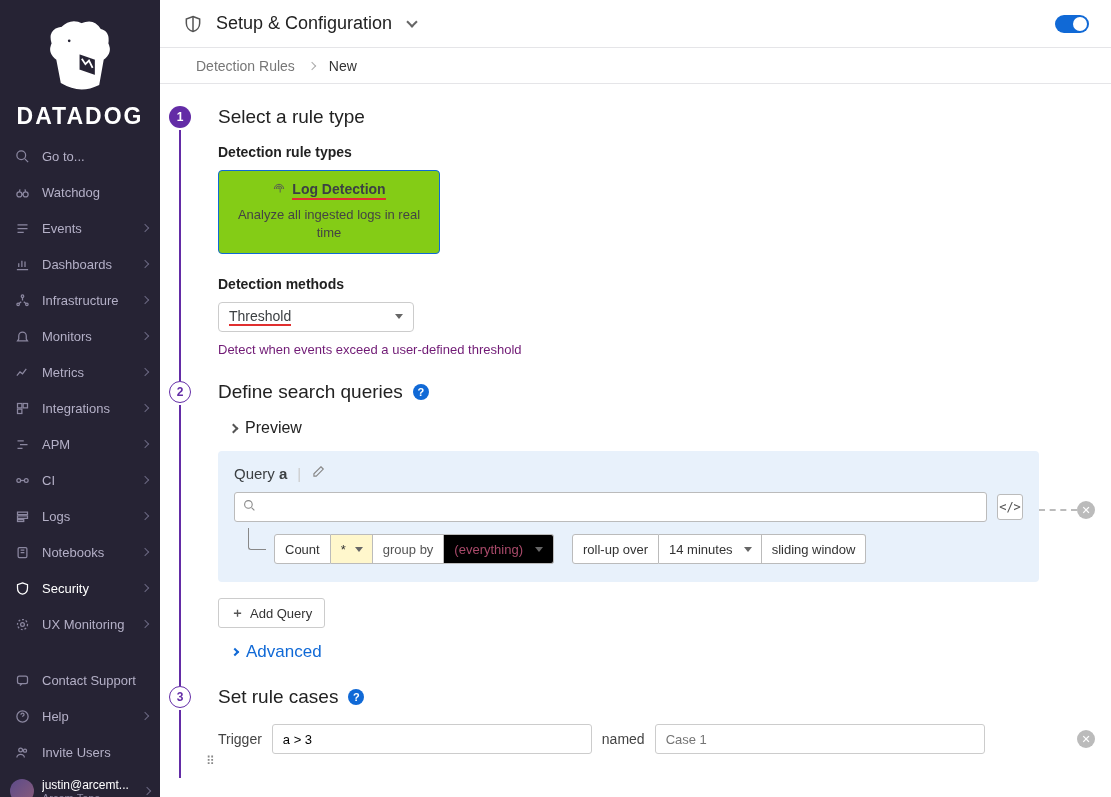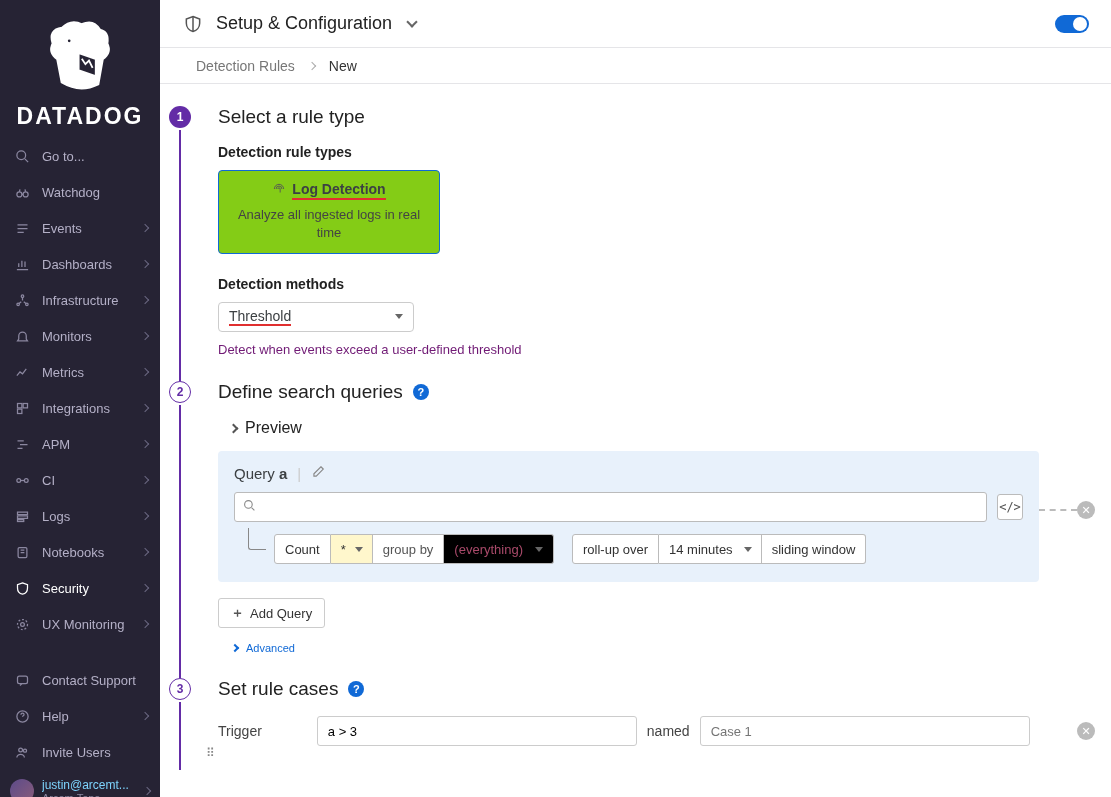--- a/index.html
+++ b/index.html
@@ -15,21 +15,21 @@
 .nav-item { display: flex; align-items: center; padding: 8px 12px; cursor: pointer; font-size: 13px; position: relative; }
 .nav-item .nav-icon { width: 20px; height: 20px; display: inline-flex; align-items: center; justify-content: center; margin-right: 10px; flex-shrink: 0; }
 .nav-item .nav-label { flex: 1; white-space: nowrap; overflow: hidden; text-overflow: ellipsis; }
 .nav-item .chev { width: 6px; height: 6px; border-right: 1px solid #6b6882; border-top: 1px solid #6b6882; transform: rotate(45deg); flex-shrink: 0; }
 .nav-item.active { color: #fff; }
 .nav-item.active .nav-icon svg { stroke: #fff; }
 .nav-sep { height: 20px; }
 .user-row { display: flex; align-items: center; padding: 8px 10px; gap: 8px; }
 .user-row .avatar { width: 24px; height: 24px; border-radius: 50%; background: linear-gradient(135deg,#5c4b8a,#8a5c7a); flex-shrink: 0; }
 .user-row .u-block { flex: 1; overflow: hidden; }
-.user-row .u-name { font-size: 12px; color: #7dd3fc; white-space: nowrap; overflow: hidden; text-overflow: ellipsis; }
+.user-row .u-name { font-size: 12px; color: #ffffff; white-space: nowrap; overflow: hidden; text-overflow: ellipsis; }
 .user-row .u-org { font-size: 11px; color: #8b87a0; }
 .user-row .chev { width: 6px; height: 6px; border-right: 1px solid #6b6882; border-top: 1px solid #6b6882; transform: rotate(45deg); }
 
 
 .main { flex: 1; display: flex; flex-direction: column; overflow: hidden; }
 .topbar { height: 48px; border-bottom: 1px solid #e5e5e8; display: flex; align-items: center; padding: 0 22px; gap: 12px; }
 .topbar .title { font-size: 18px; font-weight: 500; color: #222; }
 .topbar .tb-icon { width: 22px; height: 22px; display: inline-flex; align-items: center; justify-content: center; }
 .topbar .caret { width: 8px; height: 8px; border-right: 2px solid #666; border-bottom: 2px solid #666; transform: rotate(45deg); margin-top: -4px; margin-left: 4px; }
 .toggle { margin-left: auto; width: 34px; height: 18px; background: #1069d6; border-radius: 10px; position: relative; }
@@ -86,28 +86,28 @@
 .chip.rollup { border-radius: 3px 0 0 3px; }
 .chip.time { border-left: none; position: relative; padding-right: 28px; }
 .chip.time::after { content: ""; position: absolute; right: 9px; top: 12px; border-left: 4px solid transparent; border-right: 4px solid transparent; border-top: 5px solid #666; }
 .chip.window { border-left: none; border-radius: 0 3px 3px 0; }
 .side-close { position: absolute; right: -56px; top: 50px; display: flex; align-items: center; }
 .side-close .dash { border-top: 2px dashed #bbb; width: 38px; }
 .side-close .xbtn { width: 18px; height: 18px; border-radius: 50%; background: #bbb; color: #fff; display: flex; align-items: center; justify-content: center; font-size: 11px; cursor: pointer; }
 
 .btn { height: 30px; border: 1px solid #ccc; border-radius: 3px; background: #fff; display: inline-flex; align-items: center; padding: 0 12px; font-size: 13px; gap: 6px; cursor: pointer; color: #333; }
 .btn .plus { font-weight: 700; color: #555; }
-.adv-row { display: flex; align-items: center; gap: 8px; margin-top: 14px; cursor: pointer; color: #1069d6; font-size: 11px; }
+.adv-row { display: flex; align-items: center; gap: 8px; margin-top: 14px; cursor: pointer; color: #1069d6; font-size: 17px; }
 .adv-row .chev-r2 { width: 6px; height: 6px; border-right: 2px solid #1069d6; border-top: 2px solid #1069d6; transform: rotate(45deg); margin-left: 14px; }
 
 .case-row { display: flex; align-items: center; gap: 10px; position: relative; margin-top: 10px; }
 .drag-handle { position: absolute; left: -12px; bottom: -14px; color: #888; cursor: grab; font-size: 12px; }
 .case-row .lbl { font-size: 14px; color: #444; }
 .case-row input.txt { height: 30px; border: 1px solid #ccc; border-radius: 3px; padding: 0 10px; font-size: 13px; outline: none; }
-.case-row input.trigger-input { width: 320px; margin-left: 45px; }
+.case-row input.trigger-input { width: 320px; }
 .case-row input.name-input { width: 330px; }
 .case-row .case-x { margin-left: auto; width: 18px; height: 18px; border-radius: 50%; background: #bbb; color: #fff; display: flex; align-items: center; justify-content: center; font-size: 11px; cursor: pointer; }
 </style>
 </head>
 <body>
 
 <div class="app">
   <div class="sidebar">
     <div class="logo-wrap">
       <svg viewBox="0 0 100 100" fill="none" stroke="#fff" stroke-width="3">

